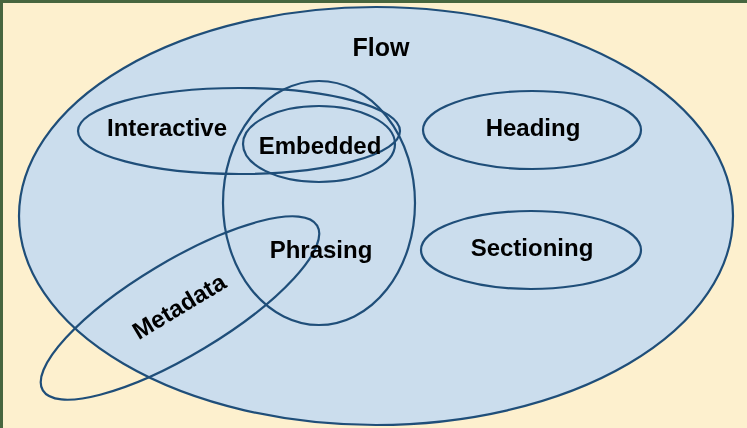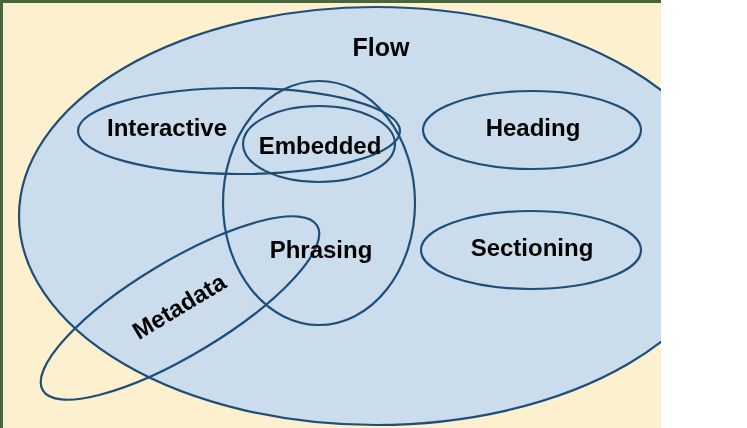--- a/index.html
+++ b/index.html
@@ -2,21 +2,21 @@
 <html><head>
 <meta charset="utf-8">
 <style>
   html, body {
     margin: 0;
     padding: 0;
     background: #ffffff;
   }
   #canvas {
     position: relative;
-    width: 661px;
+    width: 747px;
     height: 428px;
     overflow: hidden;
     background: #fdf0ce;
     box-sizing: border-box;
     border-top: 3px solid #47663f;
     border-left: 3px solid #000000;
     font-family: "Liberation Sans", sans-serif;
   }
   #venn-svg {
     position: absolute;

